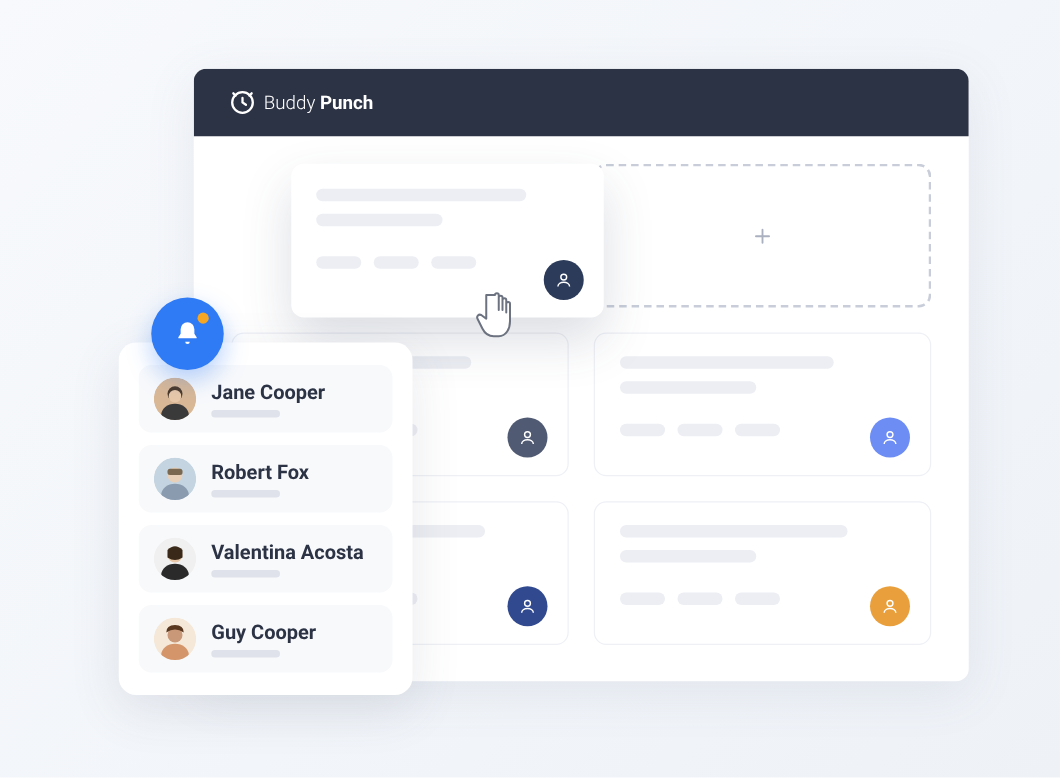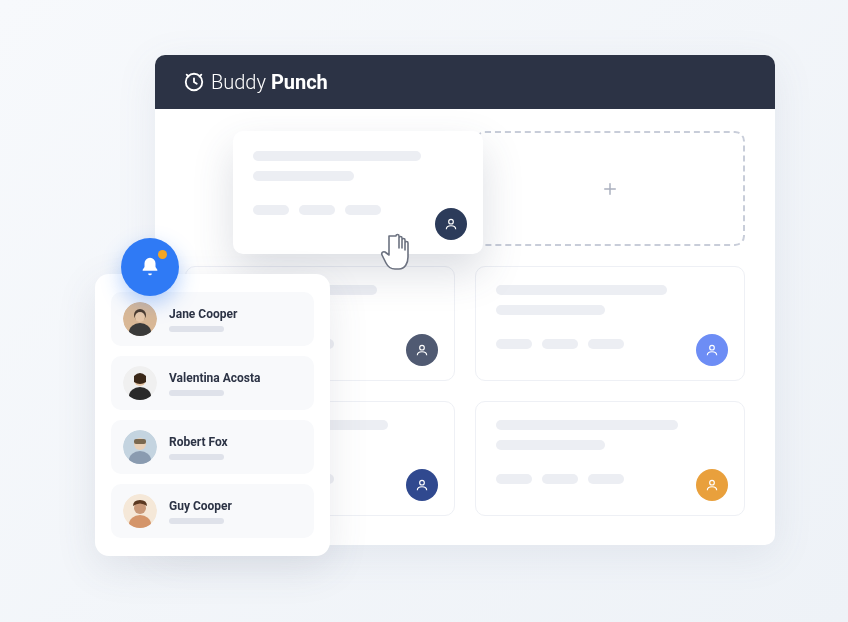--- a/index.html
+++ b/index.html
@@ -28,21 +28,21 @@
     .app-header {
       background: #2c3345;
       height: 54px;
       display: flex;
       align-items: center;
       padding: 0 28px;
     }
     
     .logo { display: flex; align-items: center; gap: 6px; }
     .logo-icon { width: 22px; height: 22px; }
-    .logo-text { color: #fff; font-size: 20px; font-weight: 300; }
+    .logo-text { color: #fff; font-size: 15px; font-weight: 300; }
     .logo-text strong { font-weight: 700; }
     
     .app-body { padding: 22px 30px; }
     
     .card-grid {
       display: grid;
       grid-template-columns: 1fr 1fr;
       gap: 20px;
     }
     
@@ -152,21 +152,21 @@
     
     .avatar {
       width: 34px; height: 34px; border-radius: 50%;
       flex-shrink: 0;
       display: flex; align-items: center; justify-content: center;
       overflow: hidden;
     }
     .avatar svg { width: 34px; height: 34px; }
     
     .notif-text { flex: 1; }
-    .notif-name { font-size: 12px; font-weight: 700; color: #2c3345; margin-bottom: 5px; }
+    .notif-name { font-size: 16px; font-weight: 700; color: #2c3345; margin-bottom: 5px; }
     .notif-sub { height: 6px; width: 55px; background: #dfe2ea; border-radius: 4px; }
     
     
     .card-row2 .card-line-a { width: 75%; }
   </style>
 </head>
 <body>
 
 <div class="app-window">
   <div class="app-header">
@@ -298,43 +298,43 @@
     </div>
     <div class="notif-text">
       <div class="notif-name">Jane Cooper</div>
       <div class="notif-sub"></div>
     </div>
   </div>
 
   <div class="notif-item">
     <div class="avatar">
       <svg viewBox="0 0 34 34">
+          <circle cx="17" cy="17" r="17" fill="#c4d4e0"></circle>
+          <ellipse cx="17" cy="30" rx="11" ry="9" fill="#8a9bb0"></ellipse>
+          <circle cx="17" cy="14" r="6" fill="#e8d0b8"></circle>
+          <rect x="11" y="9" width="12" height="5" rx="2" fill="#7a6850"></rect>
+        </svg>
+    </div>
+    <div class="notif-text">
+      <div class="notif-name">Robert Fox</div>
+      <div class="notif-sub"></div>
+    </div>
+  </div>
+
+  <div class="notif-item">
+    <div class="avatar">
+      <svg viewBox="0 0 34 34">
           <circle cx="17" cy="17" r="17" fill="#f0f0f0"></circle>
           <ellipse cx="17" cy="30" rx="11" ry="9" fill="#2a2a2a"></ellipse>
           <circle cx="17" cy="14" r="6" fill="#e8c8a8"></circle>
           <path d="M11 10 q6 -6 12 0 v6 q-6 4 -12 0z" fill="#3a2818"></path>
         </svg>
     </div>
     <div class="notif-text">
       <div class="notif-name">Valentina Acosta</div>
-      <div class="notif-sub"></div>
-    </div>
-  </div>
-
-  <div class="notif-item">
-    <div class="avatar">
-      <svg viewBox="0 0 34 34">
-          <circle cx="17" cy="17" r="17" fill="#c4d4e0"></circle>
-          <ellipse cx="17" cy="30" rx="11" ry="9" fill="#8a9bb0"></ellipse>
-          <circle cx="17" cy="14" r="6" fill="#e8d0b8"></circle>
-          <rect x="11" y="9" width="12" height="5" rx="2" fill="#7a6850"></rect>
-        </svg>
-    </div>
-    <div class="notif-text">
-      <div class="notif-name">Robert Fox</div>
       <div class="notif-sub"></div>
     </div>
   </div>
 
   <div class="notif-item">
     <div class="avatar">
       <svg viewBox="0 0 34 34">
           <circle cx="17" cy="17" r="17" fill="#f5e8d8"></circle>
           <ellipse cx="17" cy="30" rx="11" ry="9" fill="#d4956a"></ellipse>
           <circle cx="17" cy="14" r="6" fill="#c89878"></circle>

